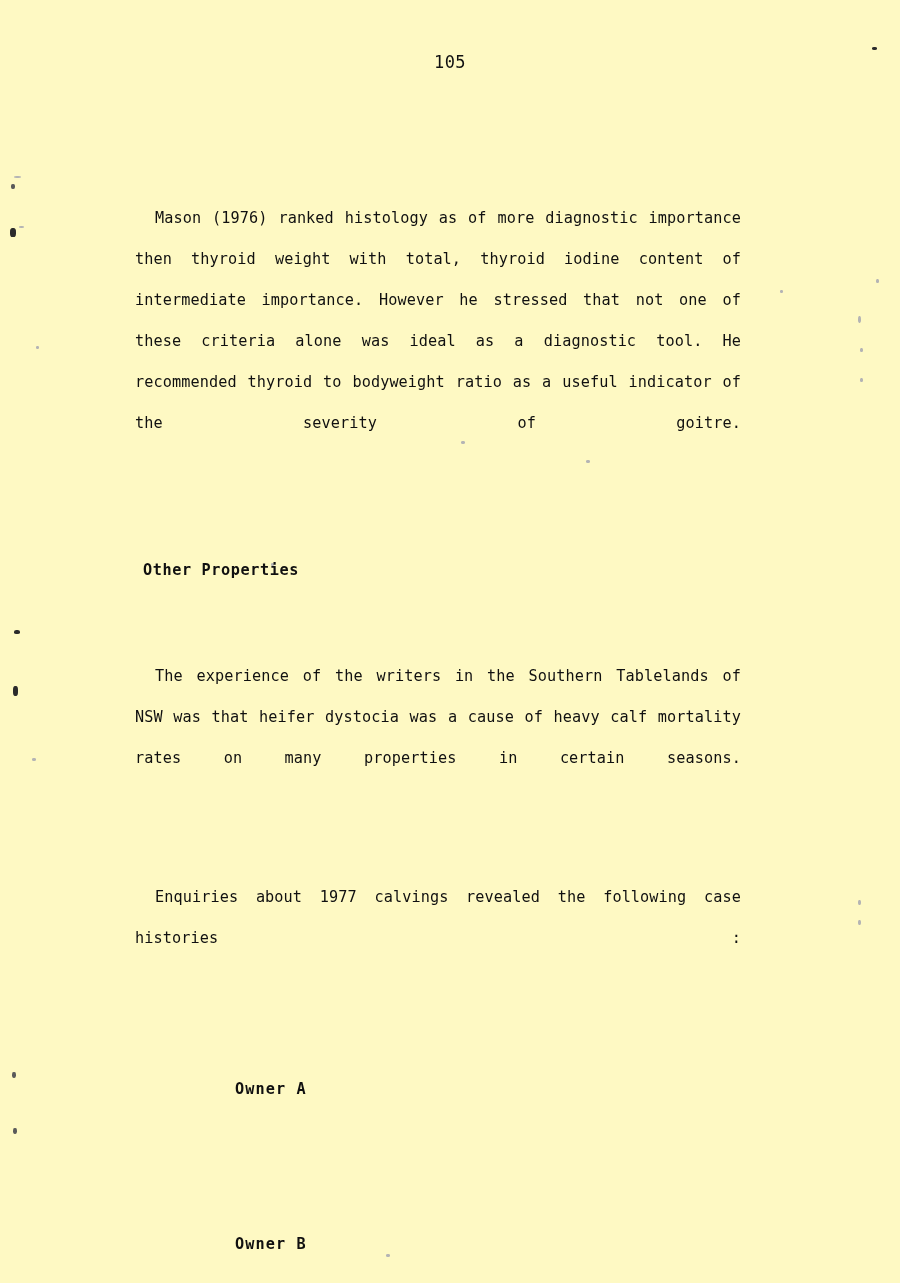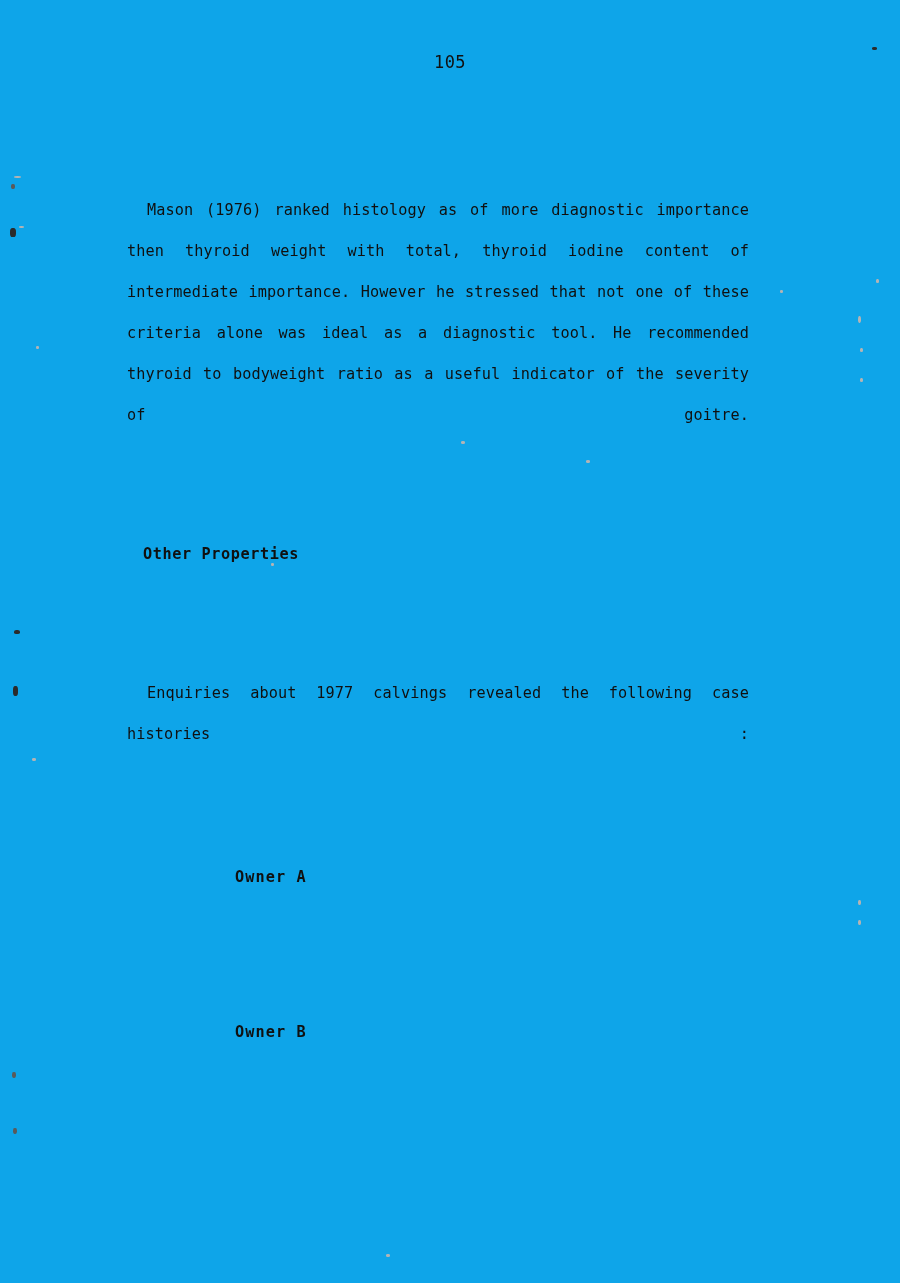--- a/index.html
+++ b/index.html
@@ -6,21 +6,21 @@
   html, body {
     margin: 0;
     padding: 0;
     background: #ffffff;
   }
 
   .page {
     position: relative;
     width: 900px;
     height: 1283px;
-    background: #0ea5e9;
+    background: #fef9c3;
     overflow: hidden;
     font-family: "DejaVu Serif", "Liberation Serif", serif;
     color: #0a0a0a;
     -webkit-font-smoothing: none;
   }
 
   
   .folio {
     position: absolute;
     top: 52px;
@@ -41,21 +41,21 @@
     width: 622px;
   }
 
   .para {
     font-family: "DejaVu Sans Mono", "Liberation Mono", monospace;
     font-size: 15.2px;
     line-height: 41px;
     text-align: justify;
     text-justify: inter-word;
     color: #101010;
-    margin: 0;
+    margin: 8px;
     letter-spacing: 0.1px;
     word-spacing: 0.5px;
   }
 
   .para.indent-first {
     text-indent: 20px;
   }
 
   
   .para::after {
@@ -139,20 +139,21 @@
   <div class="body">
 
     <p class="para indent-first">Mason (1976) ranked histology as of more diagnostic importance then thyroid weight with total, thyroid iodine content of intermediate importance. However he stressed that not one of these criteria alone was ideal as a diagnostic tool. He recommended thyroid to bodyweight ratio as a useful indicator of the severity of goitre.</p>
 
     <div class="gap-sm"></div>
 
     <h2 class="heading">Other Properties</h2>
 
     <div class="gap-sm"></div>
 
+    <p class="para indent-first">The experience of the writers in the Southern Tablelands of NSW was that heifer dystocia was a cause of heavy calf mortality rates on many properties in certain seasons.</p>
 
     <div class="gap-sm"></div>
 
     <p class="para indent-first">Enquiries about 1977 calvings revealed the following case histories :</p>
 
     <div class="gap-md"></div>
 
     <div class="subblock">
       <h3 class="heading">Owner A</h3>
 

